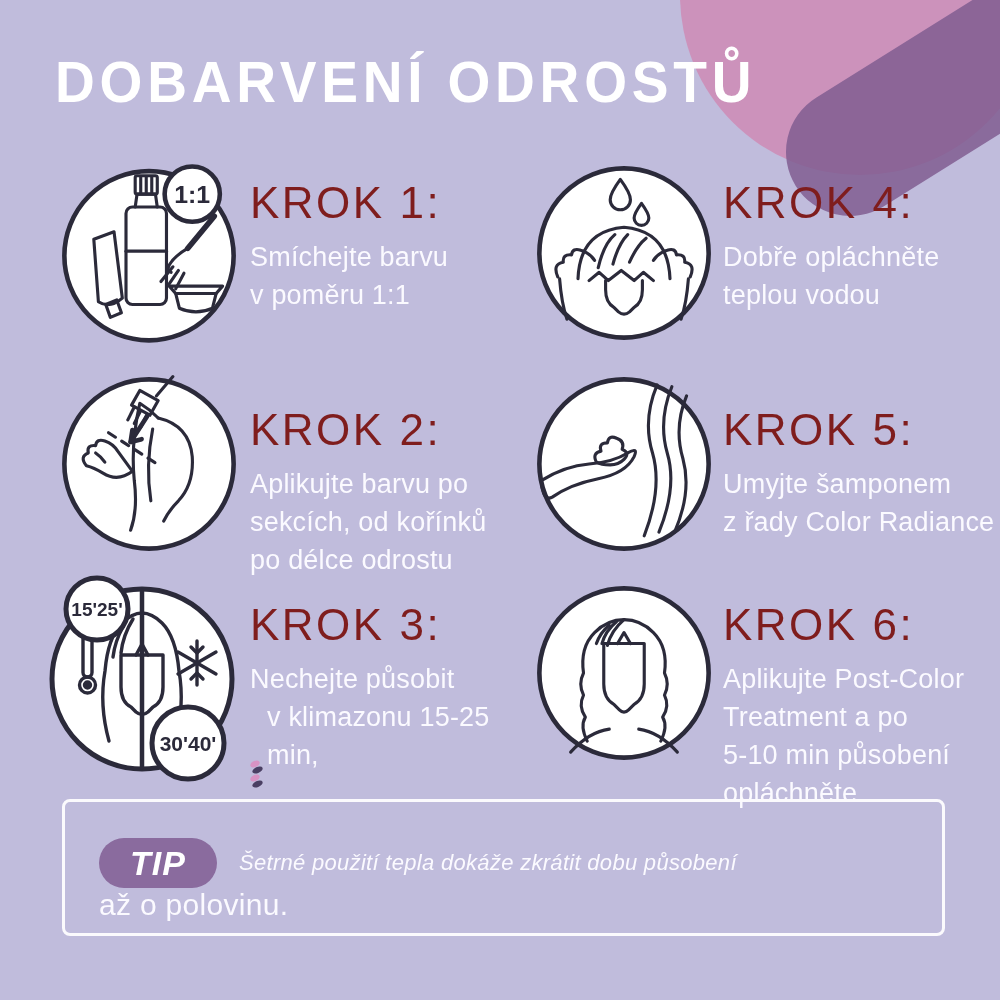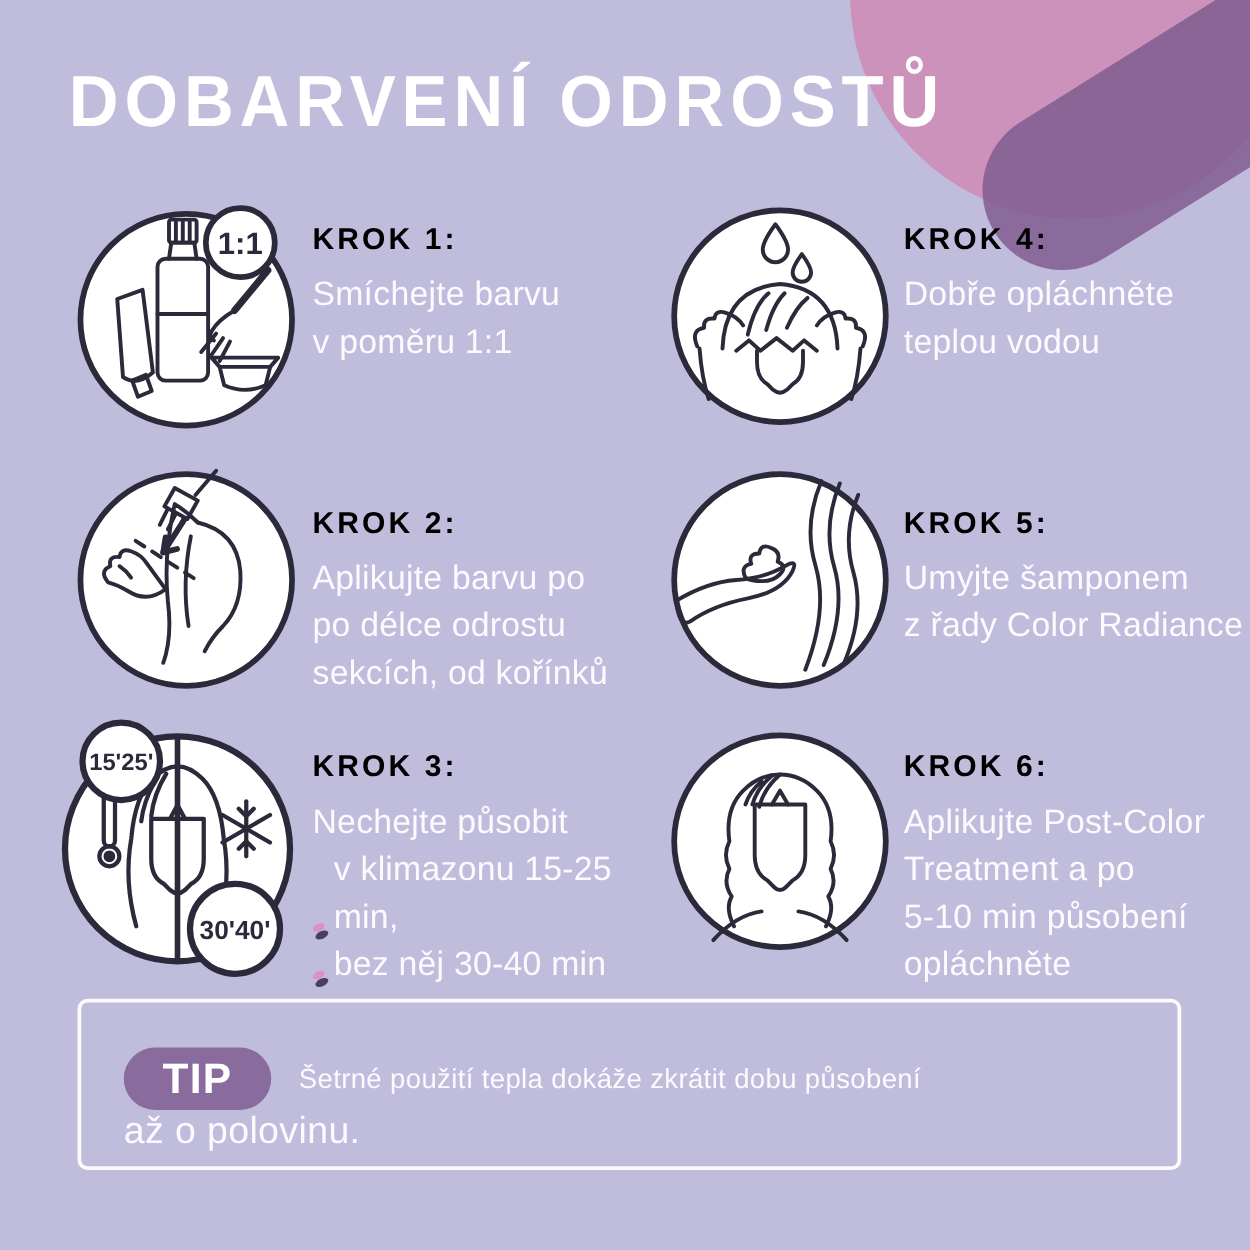--- a/index.html
+++ b/index.html
@@ -19,42 +19,42 @@
     transform:rotate(-32deg);transform-origin:64px 64px;
   }
   .page-title{
     position:absolute;left:55px;top:48px;
     font-size:58px;font-weight:700;letter-spacing:5px;color:#ffffff;
     transform:scaleX(.95);transform-origin:left top;white-space:nowrap;
   }
   .step-icon{position:absolute;}
   .step-text{position:absolute;width:285px;color:#ffffff;}
   .step-heading{
-    font-size:24px;font-weight:700;letter-spacing:2.5px;color:#000000;
+    font-size:44px;font-weight:400;letter-spacing:2.5px;color:#7f1d1d;
     margin:0 0 10px 0;
   }
   .step-line{
     font-size:27px;line-height:38px;color:#fbfaff;letter-spacing:.2px;
   }
   .bullet-row{display:flex;align-items:flex-end;gap:1px;}
   .bullet-glyph{position:relative;width:16px;height:14px;flex:0 0 16px;}
   .bullet-glyph .b-pink{
     position:absolute;left:0;top:1px;width:10px;height:6px;border-radius:50%;
     background:#d893c4;transform:rotate(-25deg);
   }
   .bullet-glyph .b-dark{
     position:absolute;left:2px;top:7px;width:11px;height:6px;border-radius:50%;
     background:#4a3f63;transform:rotate(-25deg);
   }
   .tip-box{
     position:absolute;left:62px;top:799px;width:883px;height:137px;
     border:3px solid #fbfafd;border-radius:8px;box-sizing:border-box;
     padding:36px 28px 0 34px;color:#fbfaff;
   }
-  .tip-row{display:flex;align-items:center;gap:22px;}
+  .tip-row{display:flex;align-items:center;gap:22px;font-style:italic;}
   .tip-pill{
     width:118px;height:50px;flex:0 0 118px;border-radius:26px;background:#8a6b9e;
     color:#ffffff;font-size:34px;font-weight:700;letter-spacing:1px;
     display:flex;align-items:center;justify-content:center;
   }
   .tip-line1{font-size:22px;letter-spacing:.3px;}
   .tip-line2{font-size:30px;letter-spacing:.3px;}
   svg text{font-family:"Liberation Sans",sans-serif;fill:#2b2a3a;}
   .art{fill:none;stroke:#2b2a3a;stroke-width:3.4;stroke-linecap:round;stroke-linejoin:round;}
 </style>
@@ -137,22 +137,22 @@
     <path d="M80,76 l2,-13 M80,76 l12,-3" stroke-width="5"></path>
     <line x1="56" y1="66" x2="112" y2="102" stroke-dasharray="9 8"></line>
     <path d="M32,102 q-8,-10 2,-14 q-2,-9 8,-8 q1,-8 10,-5 q9,3 14,11 l16,22 q-16,12 -32,2 q-10,-6 -18,-8 z"></path>
     <path d="M42,88 q6,4 10,10"></path>
   </g>
 </svg>
 
 <div class="step-text" style="left:250px;top:405px">
   <div class="step-heading">KROK 2:</div>
   <div class="step-line">Aplikujte barvu po</div>
+  <div class="step-line">sekcích, od kořínků</div>
   <div class="step-line">po délce odrostu</div>
-  <div class="step-line">sekcích, od kořínků</div>
 </div>
 
 <svg class="step-icon" style="left:532px;top:372px" width="184" height="184" viewBox="0 0 200 200">
   <circle cx="100" cy="100" r="92" fill="#ffffff" stroke="#2b2a3a" stroke-width="5"></circle>
   <g class="art">
     <path d="M10,118 Q36,102 62,100 Q88,98 104,88 Q116,81 111,92 Q102,110 72,116 Q42,122 22,136 Q12,142 10,118 Z"></path>
     <path d="M70,98 q-5,-10 5,-12 q-3,-9 7,-9 q1,-9 10,-5 q9,3 6,12 q9,4 2,11 q-6,6 -15,6 q-10,0 -15,-3 z"></path>
     <path d="M136,14 q-16,38 -5,74 q11,38 -9,90"></path>
     <path d="M168,26 q-14,34 -4,68 q10,36 -9,80"></path>
     <path d="M152,16 q-15,37 -5,72 q11,37 -9,86"></path>
@@ -203,21 +203,20 @@
         <span class="b-pink"></span>
         <span class="b-dark"></span>
       </span>
     <span>v klimazonu 15-25 min,</span>
   </div>
   <div class="step-line bullet-row">
     <span class="bullet-glyph">
         <span class="b-pink"></span>
         <span class="b-dark"></span>
       </span>
-    <span>bez něj 30-40 min</span>
   </div>
 </div>
 
 <svg class="step-icon" style="left:532px;top:581px" width="184" height="184" viewBox="0 0 200 200">
   <circle cx="100" cy="100" r="92" fill="#ffffff" stroke="#2b2a3a" stroke-width="5"></circle>
   <g class="art">
     <path d="M60,174 q-8,-16 -2,-26 q-8,-12 -2,-24 q-6,-12 0,-24 q-4,-28 12,-44 q14,-14 32,-14 q18,0 32,14 q16,16 12,44 q6,12 0,24 q6,12 -2,24 q6,10 -2,26"></path>
     <path d="M84,48 q-10,8 -14,20"></path>
     <path d="M92,44 q-12,10 -16,24"></path>
     <path d="M100,42 q-14,12 -18,28"></path>

